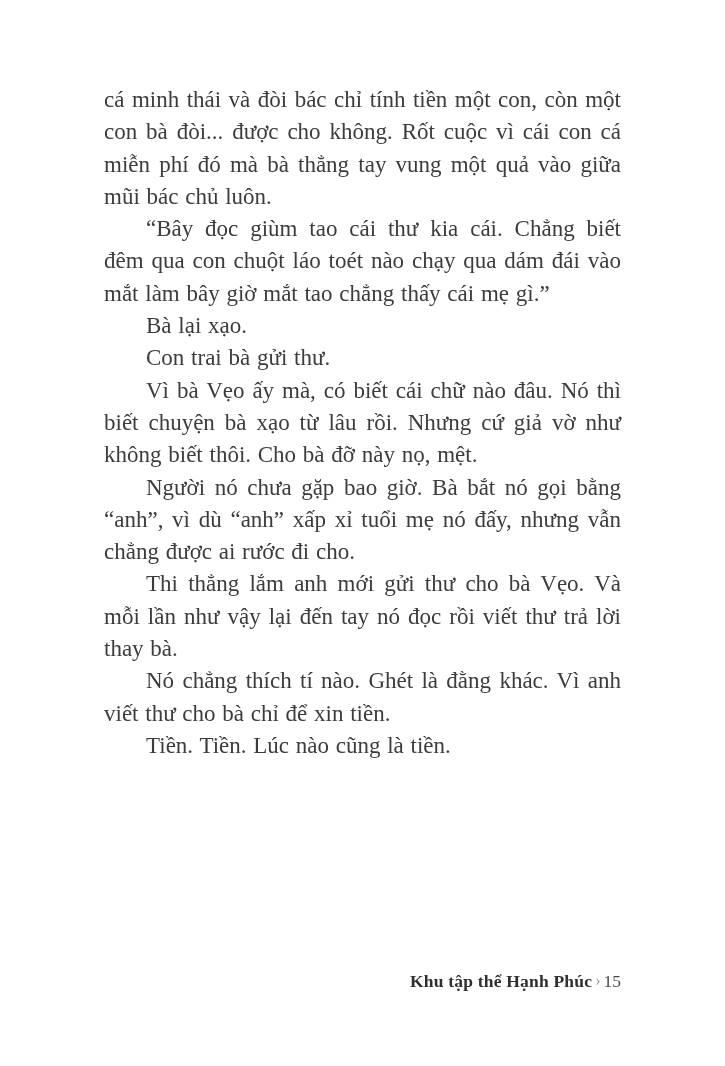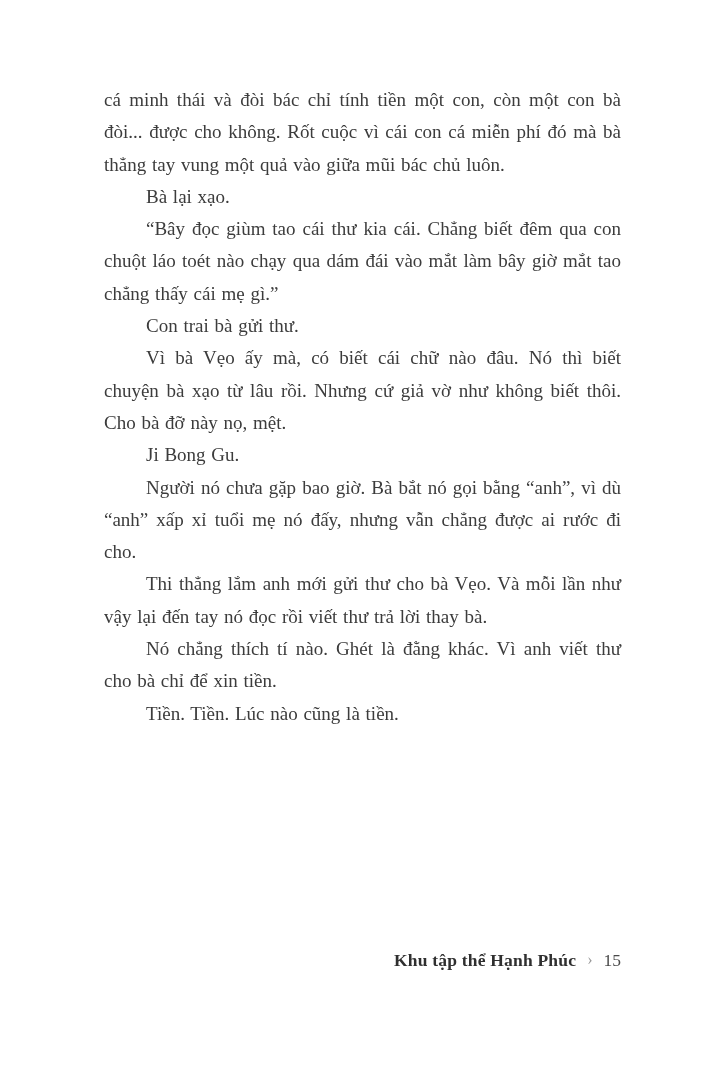--- a/index.html
+++ b/index.html
@@ -14,40 +14,40 @@
     background: #ffffff;
     overflow: hidden;
     font-family: "Liberation Serif", "DejaVu Serif", serif;
   }
   .text-block {
     position: absolute;
     left: 104px;
     top: 84px;
     width: 517px;
     color: #3c3c3c;
-    font-size: 19px;
+    font-size: 23px;
     line-height: 32.3px;
     text-align: justify;
   }
   .para {
     margin: 0;
     padding: 0;
     text-indent: 42px;
     word-spacing: 1px;
   }
   .para.no-indent {
     text-indent: 0;
   }
   .footer {
     position: absolute;
     right: 104px;
-    top: 950px;
+    top: 971px;
     display: flex;
     align-items: baseline;
-    gap: 11px;
+    gap: 3px;
     font-size: 17.5px;
   }
   .footer .book-title {
     font-weight: bold;
     color: #2f2f2f;
     letter-spacing: 0.2px;
   }
   .footer .sep {
     color: #9a9a9a;
     font-size: 16px;
@@ -59,25 +59,24 @@
     text-align: right;
   }
 </style>
 </head>
 <body>
 
 <div class="page">
 
   <div class="text-block">
     <p class="para no-indent">cá minh thái và đòi bác chỉ tính tiền một con, còn một con bà đòi... được cho không. Rốt cuộc vì cái con cá miễn phí đó mà bà thẳng tay vung một quả vào giữa mũi bác chủ luôn.</p>
+    <p class="para">“Bây đọc giùm tao cái thư kia cái. Chẳng biết đêm qua con chuột láo toét nào chạy qua dám đái vào mắt làm bây giờ mắt tao chẳng thấy cái mẹ gì.”</p>
     <p class="para">Bà lại xạo.</p>
-    <p class="para">“Bây đọc giùm tao cái thư kia cái. Chẳng biết đêm qua con chuột láo toét nào chạy qua dám đái vào mắt làm bây giờ mắt tao chẳng thấy cái mẹ gì.”</p>
     <p class="para">Con trai bà gửi thư.</p>
     <p class="para">Vì bà Vẹo ấy mà, có biết cái chữ nào đâu. Nó thì biết chuyện bà xạo từ lâu rồi. Nhưng cứ giả vờ như không biết thôi. Cho bà đỡ này nọ, mệt.</p>
-    <p class="para">Ji Bong Gu.</p>
     <p class="para">Người nó chưa gặp bao giờ. Bà bắt nó gọi bằng “anh”, vì dù “anh” xấp xỉ tuổi mẹ nó đấy, nhưng vẫn chẳng được ai rước đi cho.</p>
     <p class="para">Thi thẳng lắm anh mới gửi thư cho bà Vẹo. Và mỗi lần như vậy lại đến tay nó đọc rồi viết thư trả lời thay bà.</p>
     <p class="para">Nó chẳng thích tí nào. Ghét là đằng khác. Vì anh viết thư cho bà chỉ để xin tiền.</p>
     <p class="para">Tiền. Tiền. Lúc nào cũng là tiền.</p>
   </div>
 
   <div class="footer">
     <span class="book-title">Khu tập thể Hạnh Phúc</span>
     <span class="sep">›</span>
     <span class="page-num">15</span>

